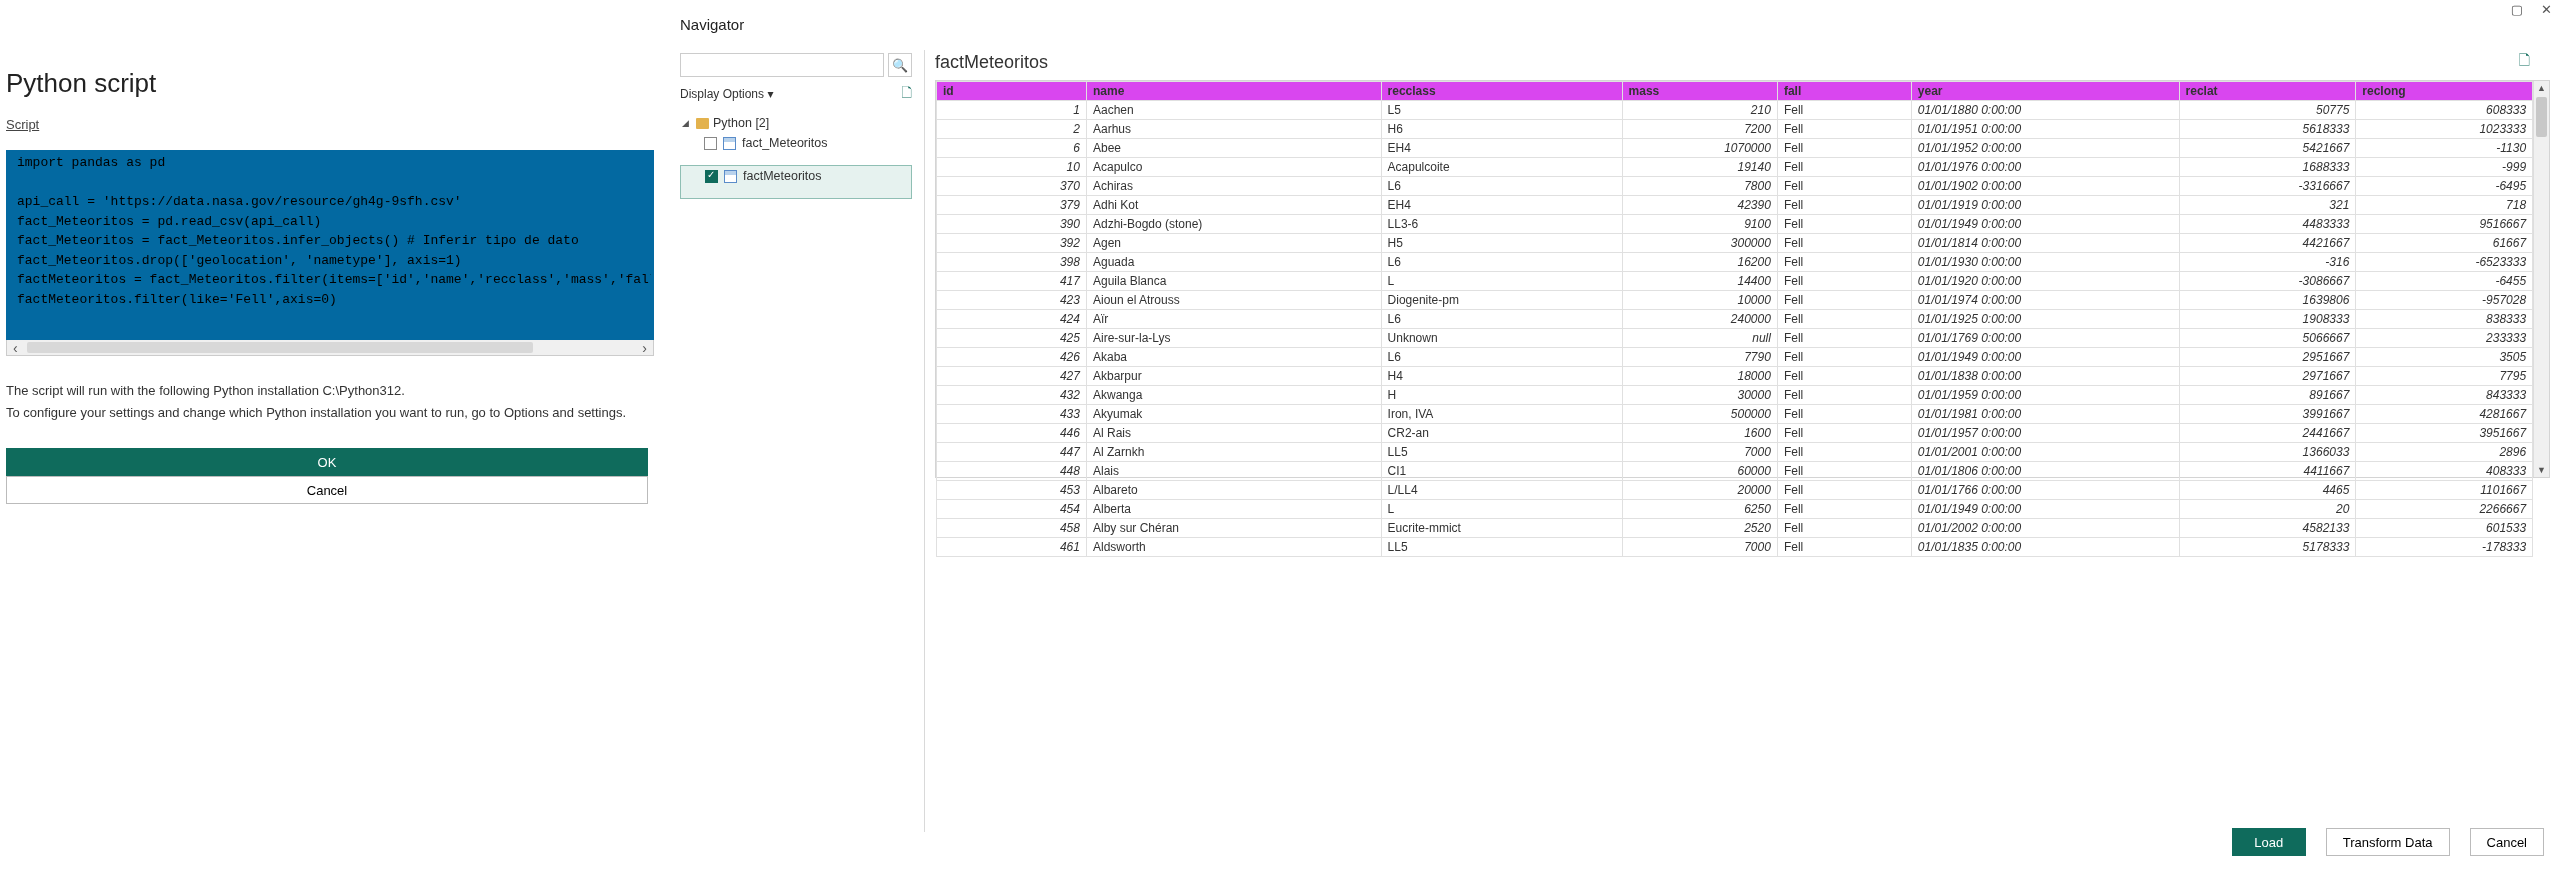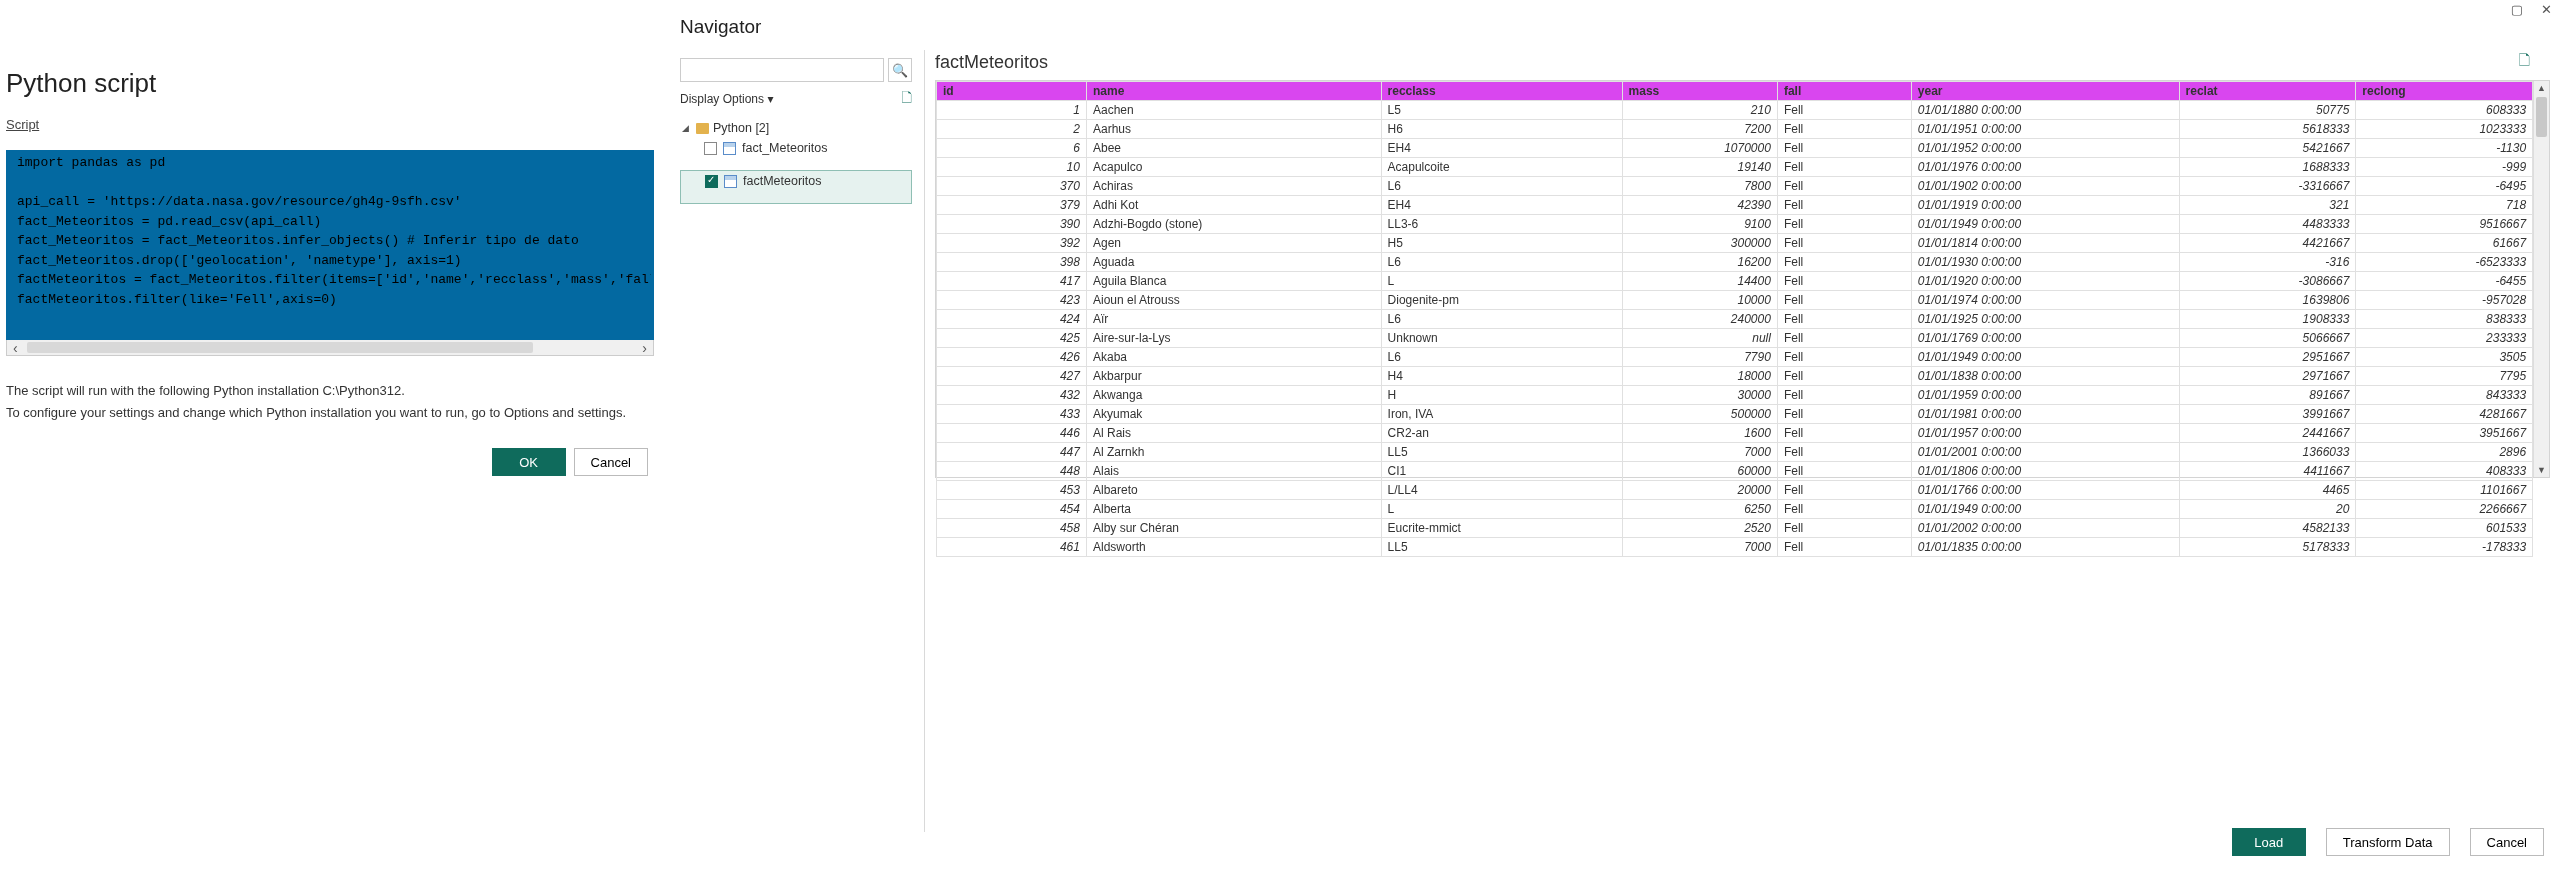--- a/index.html
+++ b/index.html
@@ -72,23 +72,24 @@
   }
   .info-text {
     margin-top: 24px;
     font-size: 13px;
     color: #333;
     line-height: 1.7;
   }
   .left-buttons {
     margin-top: 24px;
     display: flex;
-    gap: 8px;
+    gap: 0;
     justify-content: flex-end;
     padding-right: 6px;
+    flex-direction: column;
   }
   .btn {
     min-width: 74px;
     height: 28px;
     border: 1px solid #bbb;
     background: #fff;
     font-size: 13px;
     cursor: pointer;
     padding: 0 16px;
   }
@@ -99,21 +100,21 @@
   }
 
   
   .navigator {
     width: 260px;
     padding: 10px 8px 0 20px;
     display: flex;
     flex-direction: column;
   }
   .nav-title {
-    font-size: 19px;
+    font-size: 15px;
     font-weight: 400;
     margin: 6px 0 20px 0;
     color: #222;
   }
   .nav-search-row {
     display: flex;
     align-items: center;
     gap: 4px;
   }
   .nav-search {

